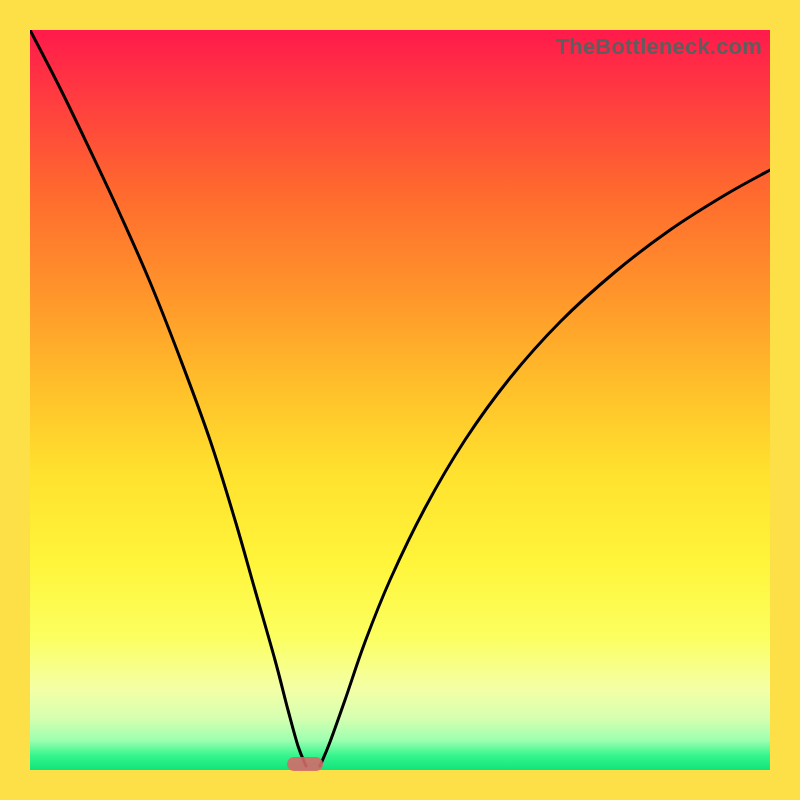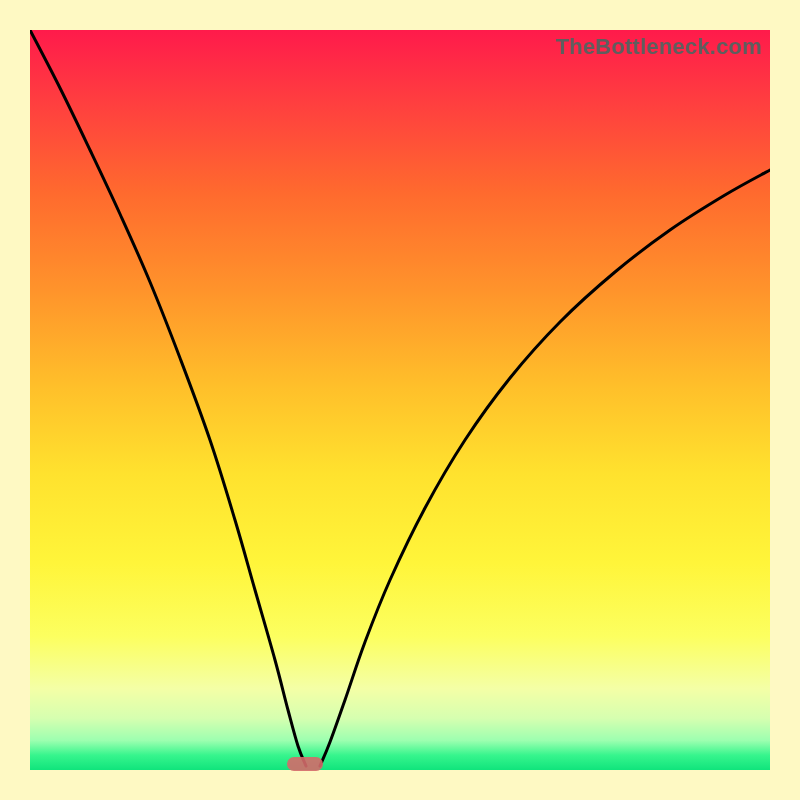--- a/index.html
+++ b/index.html
@@ -1,16 +1,16 @@
 <!DOCTYPE html>
 <html><head>
 <meta charset="utf-8">
 <style>
   html,body{margin:0;padding:0;width:800px;height:800px;overflow:hidden;background:#000;}
-  .frame{position:absolute;inset:0;background:#fef9c3;padding-left:32px;}
+  .frame{position:absolute;inset:0;background:#fde047;padding-left:32px;}
   .plot{position:absolute;left:30px;top:30px;width:740px;height:740px;}
   .grad{position:absolute;inset:0;
     background:linear-gradient(to bottom,
       #ff1a4b 0%,
       #ff3f3f 10%,
       #ff6a2e 22%,
       #ff932b 35%,
       #ffbf2a 48%,
       #ffe22e 60%,
       #fff53a 72%,

